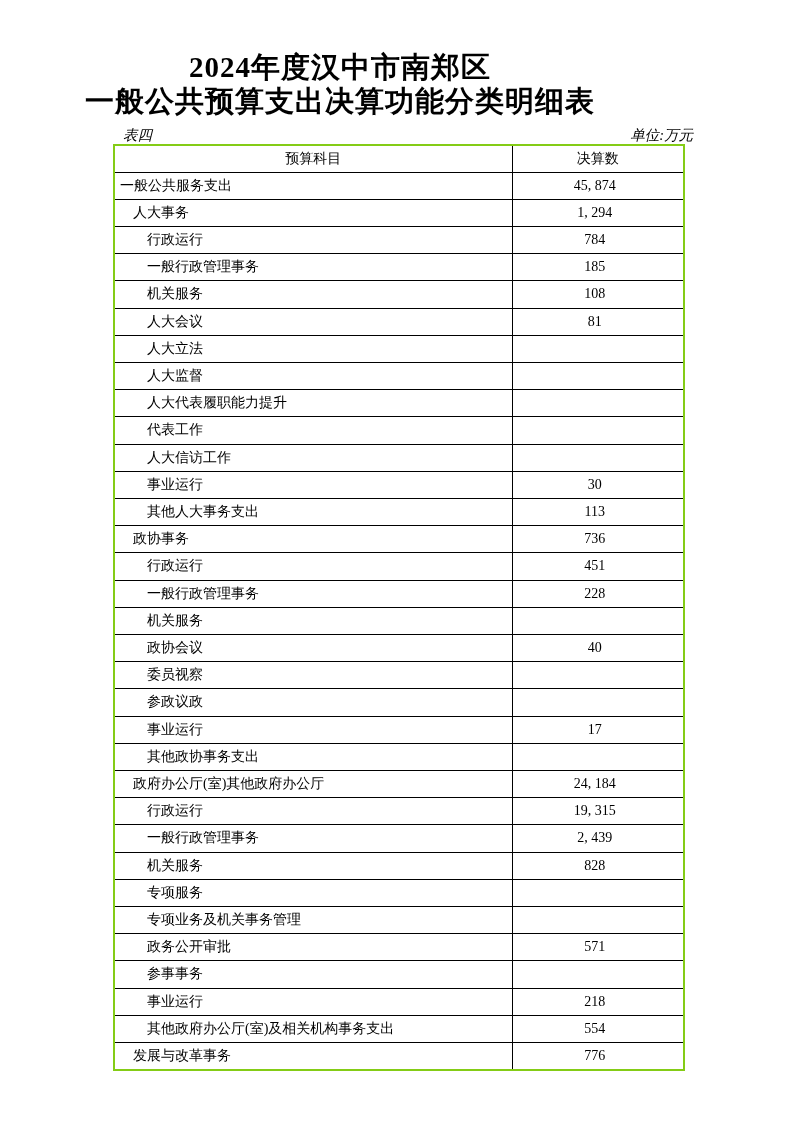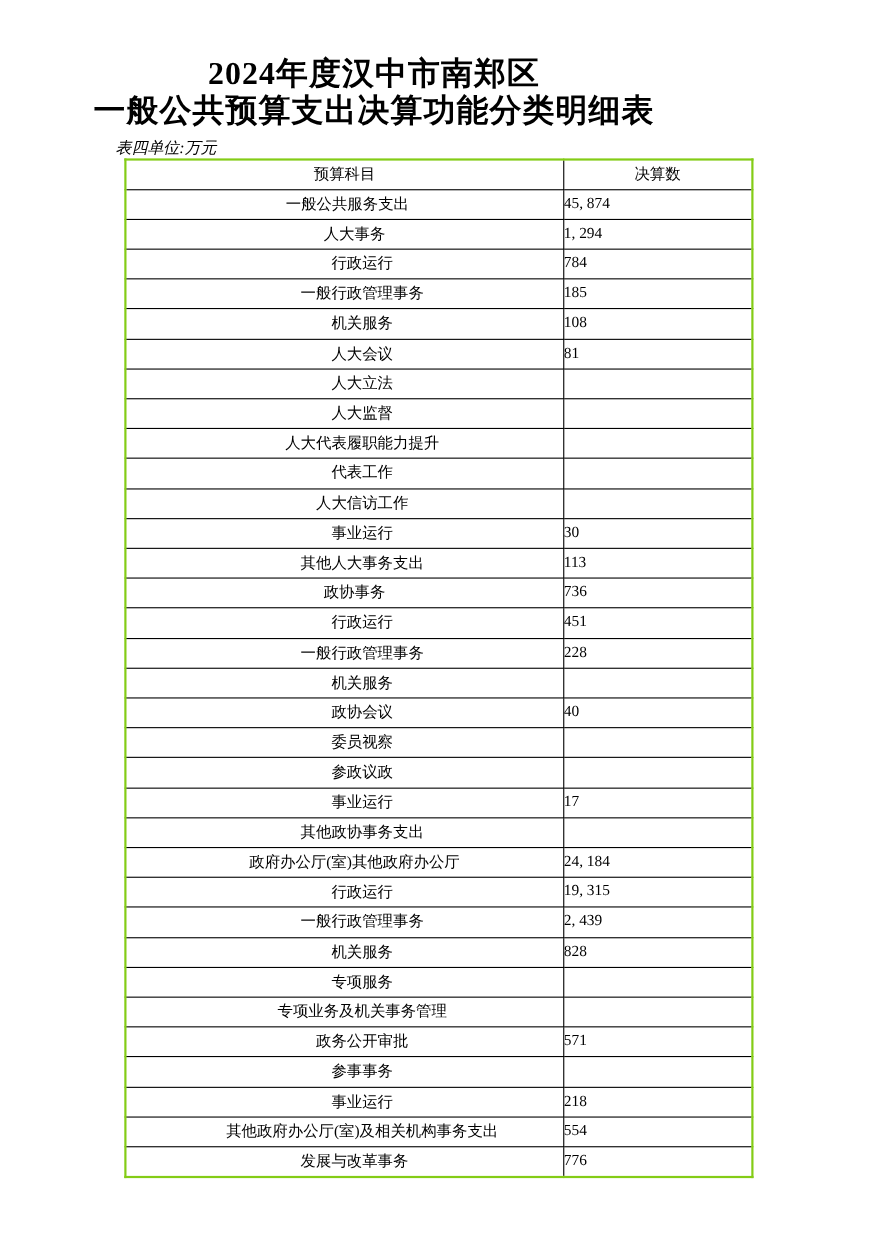--- a/index.html
+++ b/index.html
@@ -29,25 +29,25 @@
   .title-line {
     font-size: 29px;
     font-weight: bold;
     line-height: 34px;
     letter-spacing: 1px;
     font-family: "Liberation Serif", "DejaVu Serif", serif;
   }
   .meta-row {
     position: absolute;
     top: 124px;
-    left: 105px;
+    left: 123px;
     width: 570px;
     height: 20px;
     display: flex;
-    justify-content: flex-start;
+    justify-content: space-between;
     align-items: flex-end;
   }
   .meta-label {
     font-size: 14.5px;
     font-style: italic;
     line-height: 18px;
     font-family: "Liberation Serif", "DejaVu Serif", serif;
   }
   table.budget {
     position: absolute;
@@ -64,25 +64,25 @@
   table.budget th, table.budget td {
     border: 1px solid #000;
     font-size: 14px;
     font-weight: normal;
     height: 27px;
     vertical-align: middle;
     overflow: hidden;
     white-space: nowrap;
   }
   table.budget th { text-align: center; }
-  td.subject-cell { text-align: center; padding-left: 5px; }
+  td.subject-cell { text-align: left; padding-left: 5px; }
   td.subject-cell.indent-0 { padding-left: 5px; }
   td.subject-cell.indent-1 { padding-left: 18px; }
   td.subject-cell.indent-2 { padding-left: 32px; }
-  td.value-cell { text-align: left; padding-right: 6px; }
+  td.value-cell { text-align: center; padding-right: 6px; }
 </style>
 </head>
 <body>
 
 <div class="page">
 
   <div class="title-block">
     <div class="title-line">2024年度汉中市南郑区</div>
     <div class="title-line">一般公共预算支出决算功能分类明细表</div>
   </div>

